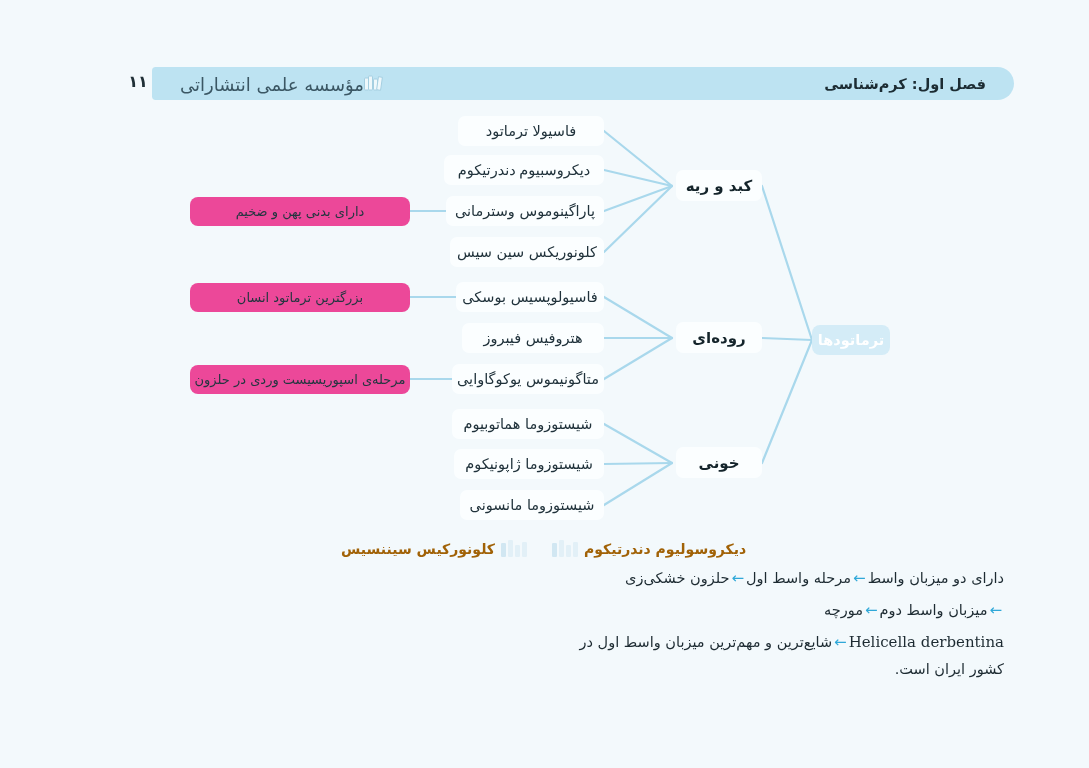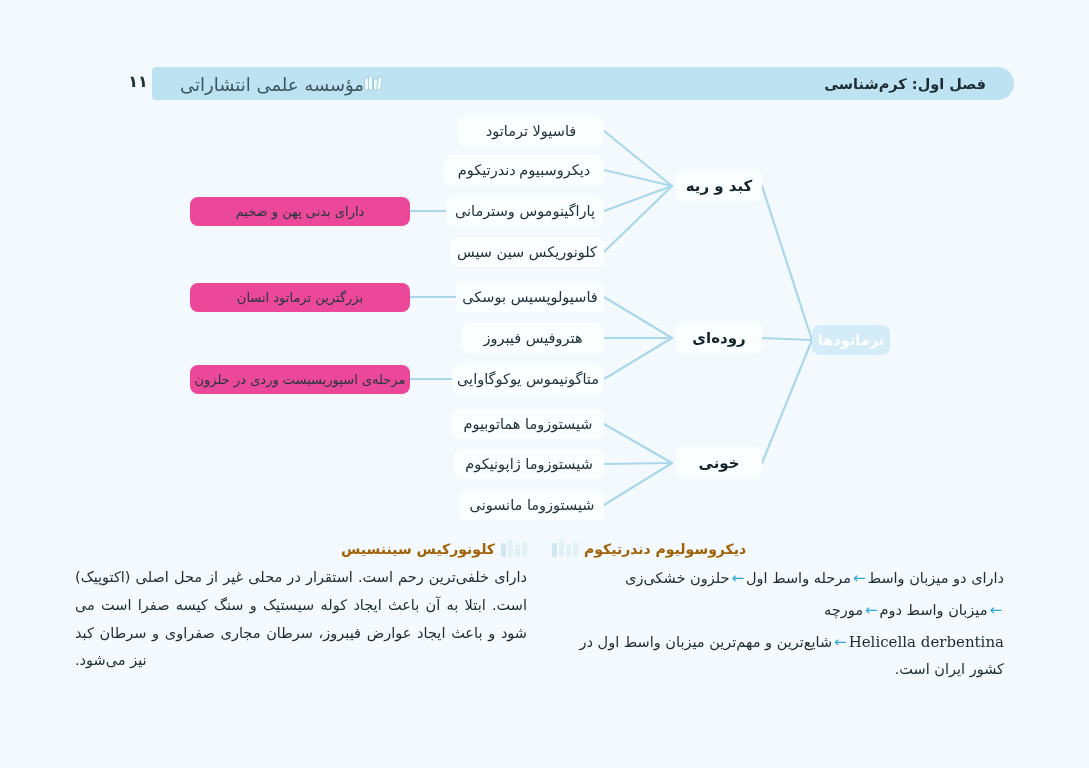--- a/index.html
+++ b/index.html
@@ -275,21 +275,20 @@
 <div class="col col-left">
   <div class="head-line">
     <span class="head-mark">
         <i></i>
         <i></i>
         <i></i>
         <i></i>
       </span>
     <span>کلونورکیس سیننسیس</span>
   </div>
-  <p class="para">دارای خلفی‌ترین رحم است. استقرار در محلی غیر از محل اصلی (اکتوپیک) است. ابتلا به آن باعث ایجاد کوله سیستیک و سنگ کیسه صفرا است می شود و باعث ایجاد عوارض فیبروز، سرطان مجاری صفراوی و سرطان کبد نیز می‌شود.</p>
 </div>
 
 <div class="col col-right">
   <div class="head-line">
     <span>دیکروسولیوم دندرتیکوم</span>
     <span class="head-mark">
         <i></i>
         <i></i>
         <i></i>
         <i></i>

